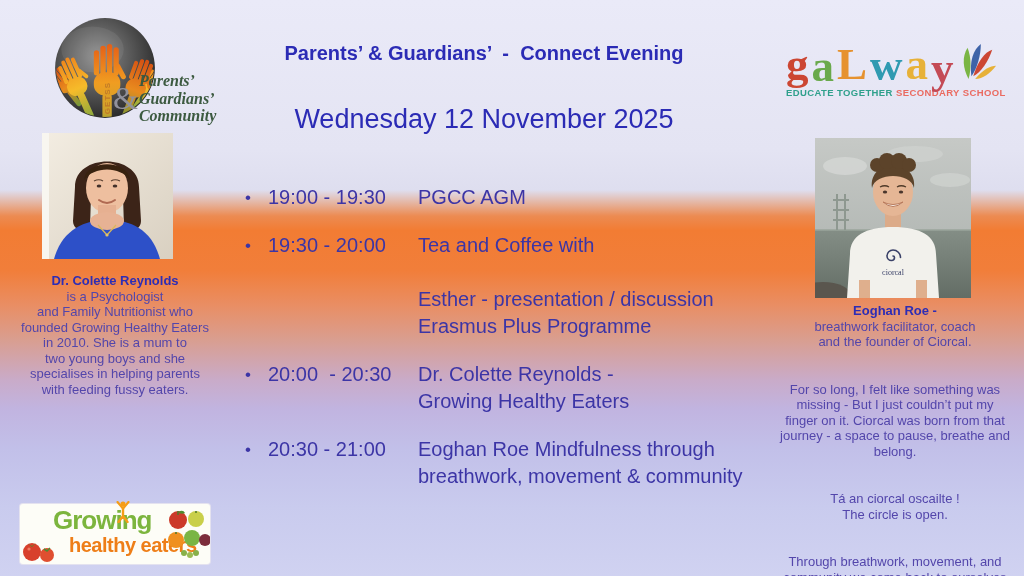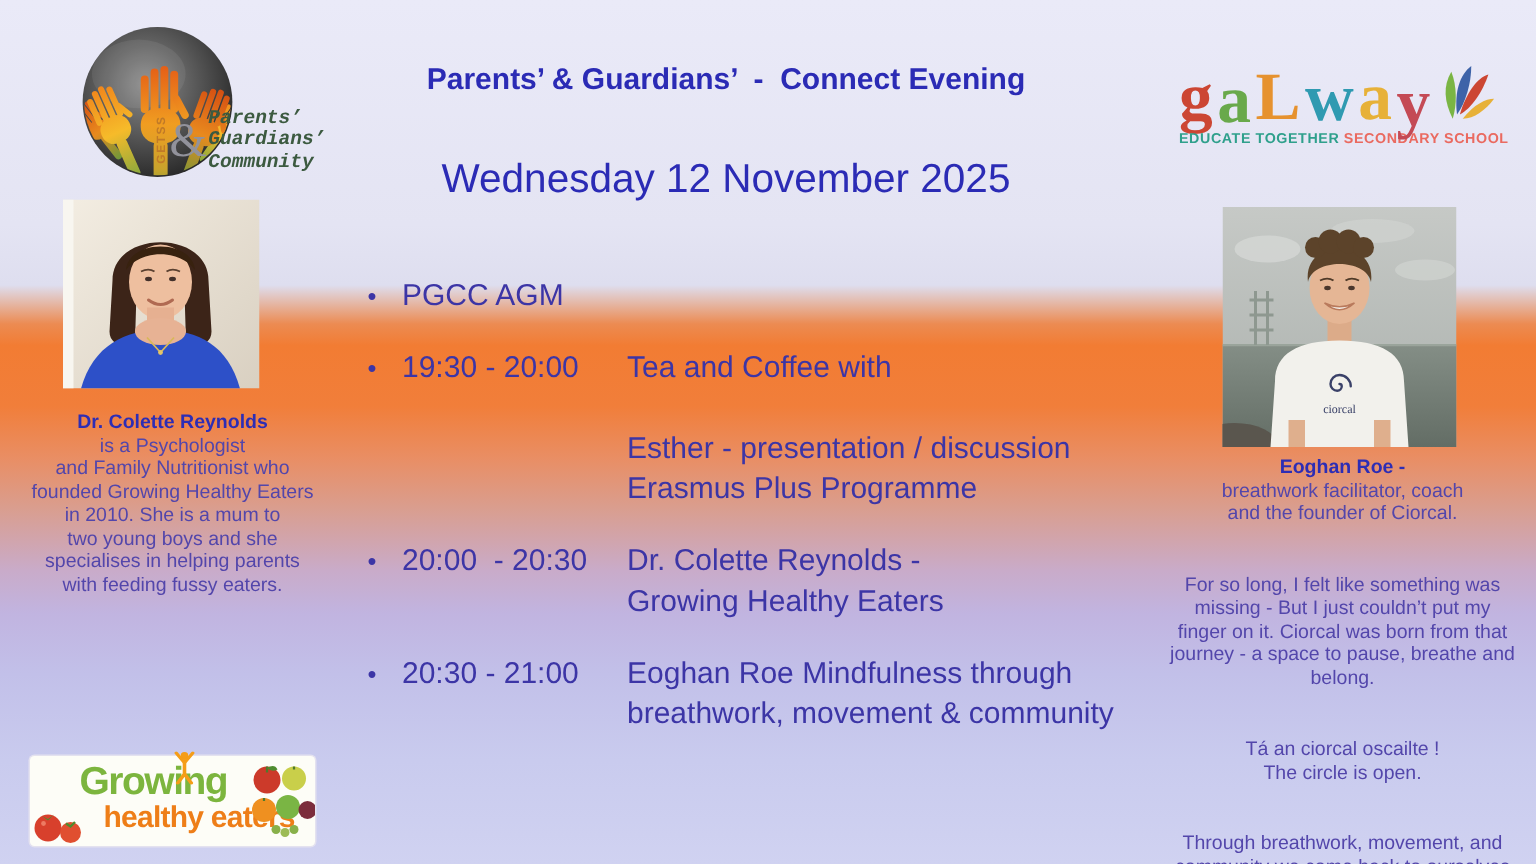--- a/index.html
+++ b/index.html
@@ -18,22 +18,22 @@
   .date-line{position:absolute;left:178px;top:104px;width:612px;text-align:center;
     color:#2b2bb5;font-size:27px;font-weight:normal;white-space:pre;}
 
   
   .pgcc{position:absolute;left:46px;top:10px;width:164px;height:122px;}
   .pgcc svg.circle{position:absolute;left:7px;top:6px;}
   .pgcc-text{position:absolute;left:58px;top:62px;display:flex;align-items:center;}
   .getss{writing-mode:vertical-rl;transform:rotate(180deg);font-size:8px;font-weight:bold;
     color:#c07a28;letter-spacing:1px;line-height:1;}
   .amp{font-family:"Liberation Serif",serif;font-size:32px;color:#92929b;line-height:.9;margin:0 1px;}
-  .orgname{font-family:Liberation Mono, monospace;font-style:italic;font-weight:bold;
-    font-size:13px;line-height:1.1;color:#3c5a40;white-space:pre-line;}
+  .orgname{font-family:Liberation Serif, serif;font-style:italic;font-weight:bold;
+    font-size:16px;line-height:1.1;color:#3c5a40;white-space:pre-line;}
 
   
   .galway{position:absolute;left:786px;top:40px;width:232px;}
   .gal-row{display:flex;align-items:flex-end;}
   .gal-letters{font-family:"Liberation Serif",serif;font-weight:bold;font-size:45px;
     line-height:40px;letter-spacing:3px;display:flex;align-items:flex-end;}
   .gal-letters span{display:inline-block;}
   .gal-letters span:nth-child(2){transform:translateY(2px);}
   .gal-letters span:nth-child(4){transform:translateY(1px);}
   .gal-letters span:nth-child(6){transform:translateY(4px);}
@@ -190,20 +190,21 @@
 founded Growing Healthy Eaters
 in 2010. She is a mum to
 two young boys and she
 specialises in helping parents
 with feeding fussy eaters.</div>
   </div>
 
   <div class="schedule">
     <div class="sched-item">
       <span class="bullet">•</span>
+      <span class="time">19:00 - 19:30</span>
       <span class="activity">PGCC AGM</span>
     </div>
     <div class="sched-item">
       <span class="bullet">•</span>
       <span class="time">19:30 - 20:00</span>
       <span class="activity">Tea and Coffee with
 
 Esther - presentation / discussion
 Erasmus Plus Programme</span>
     </div>

